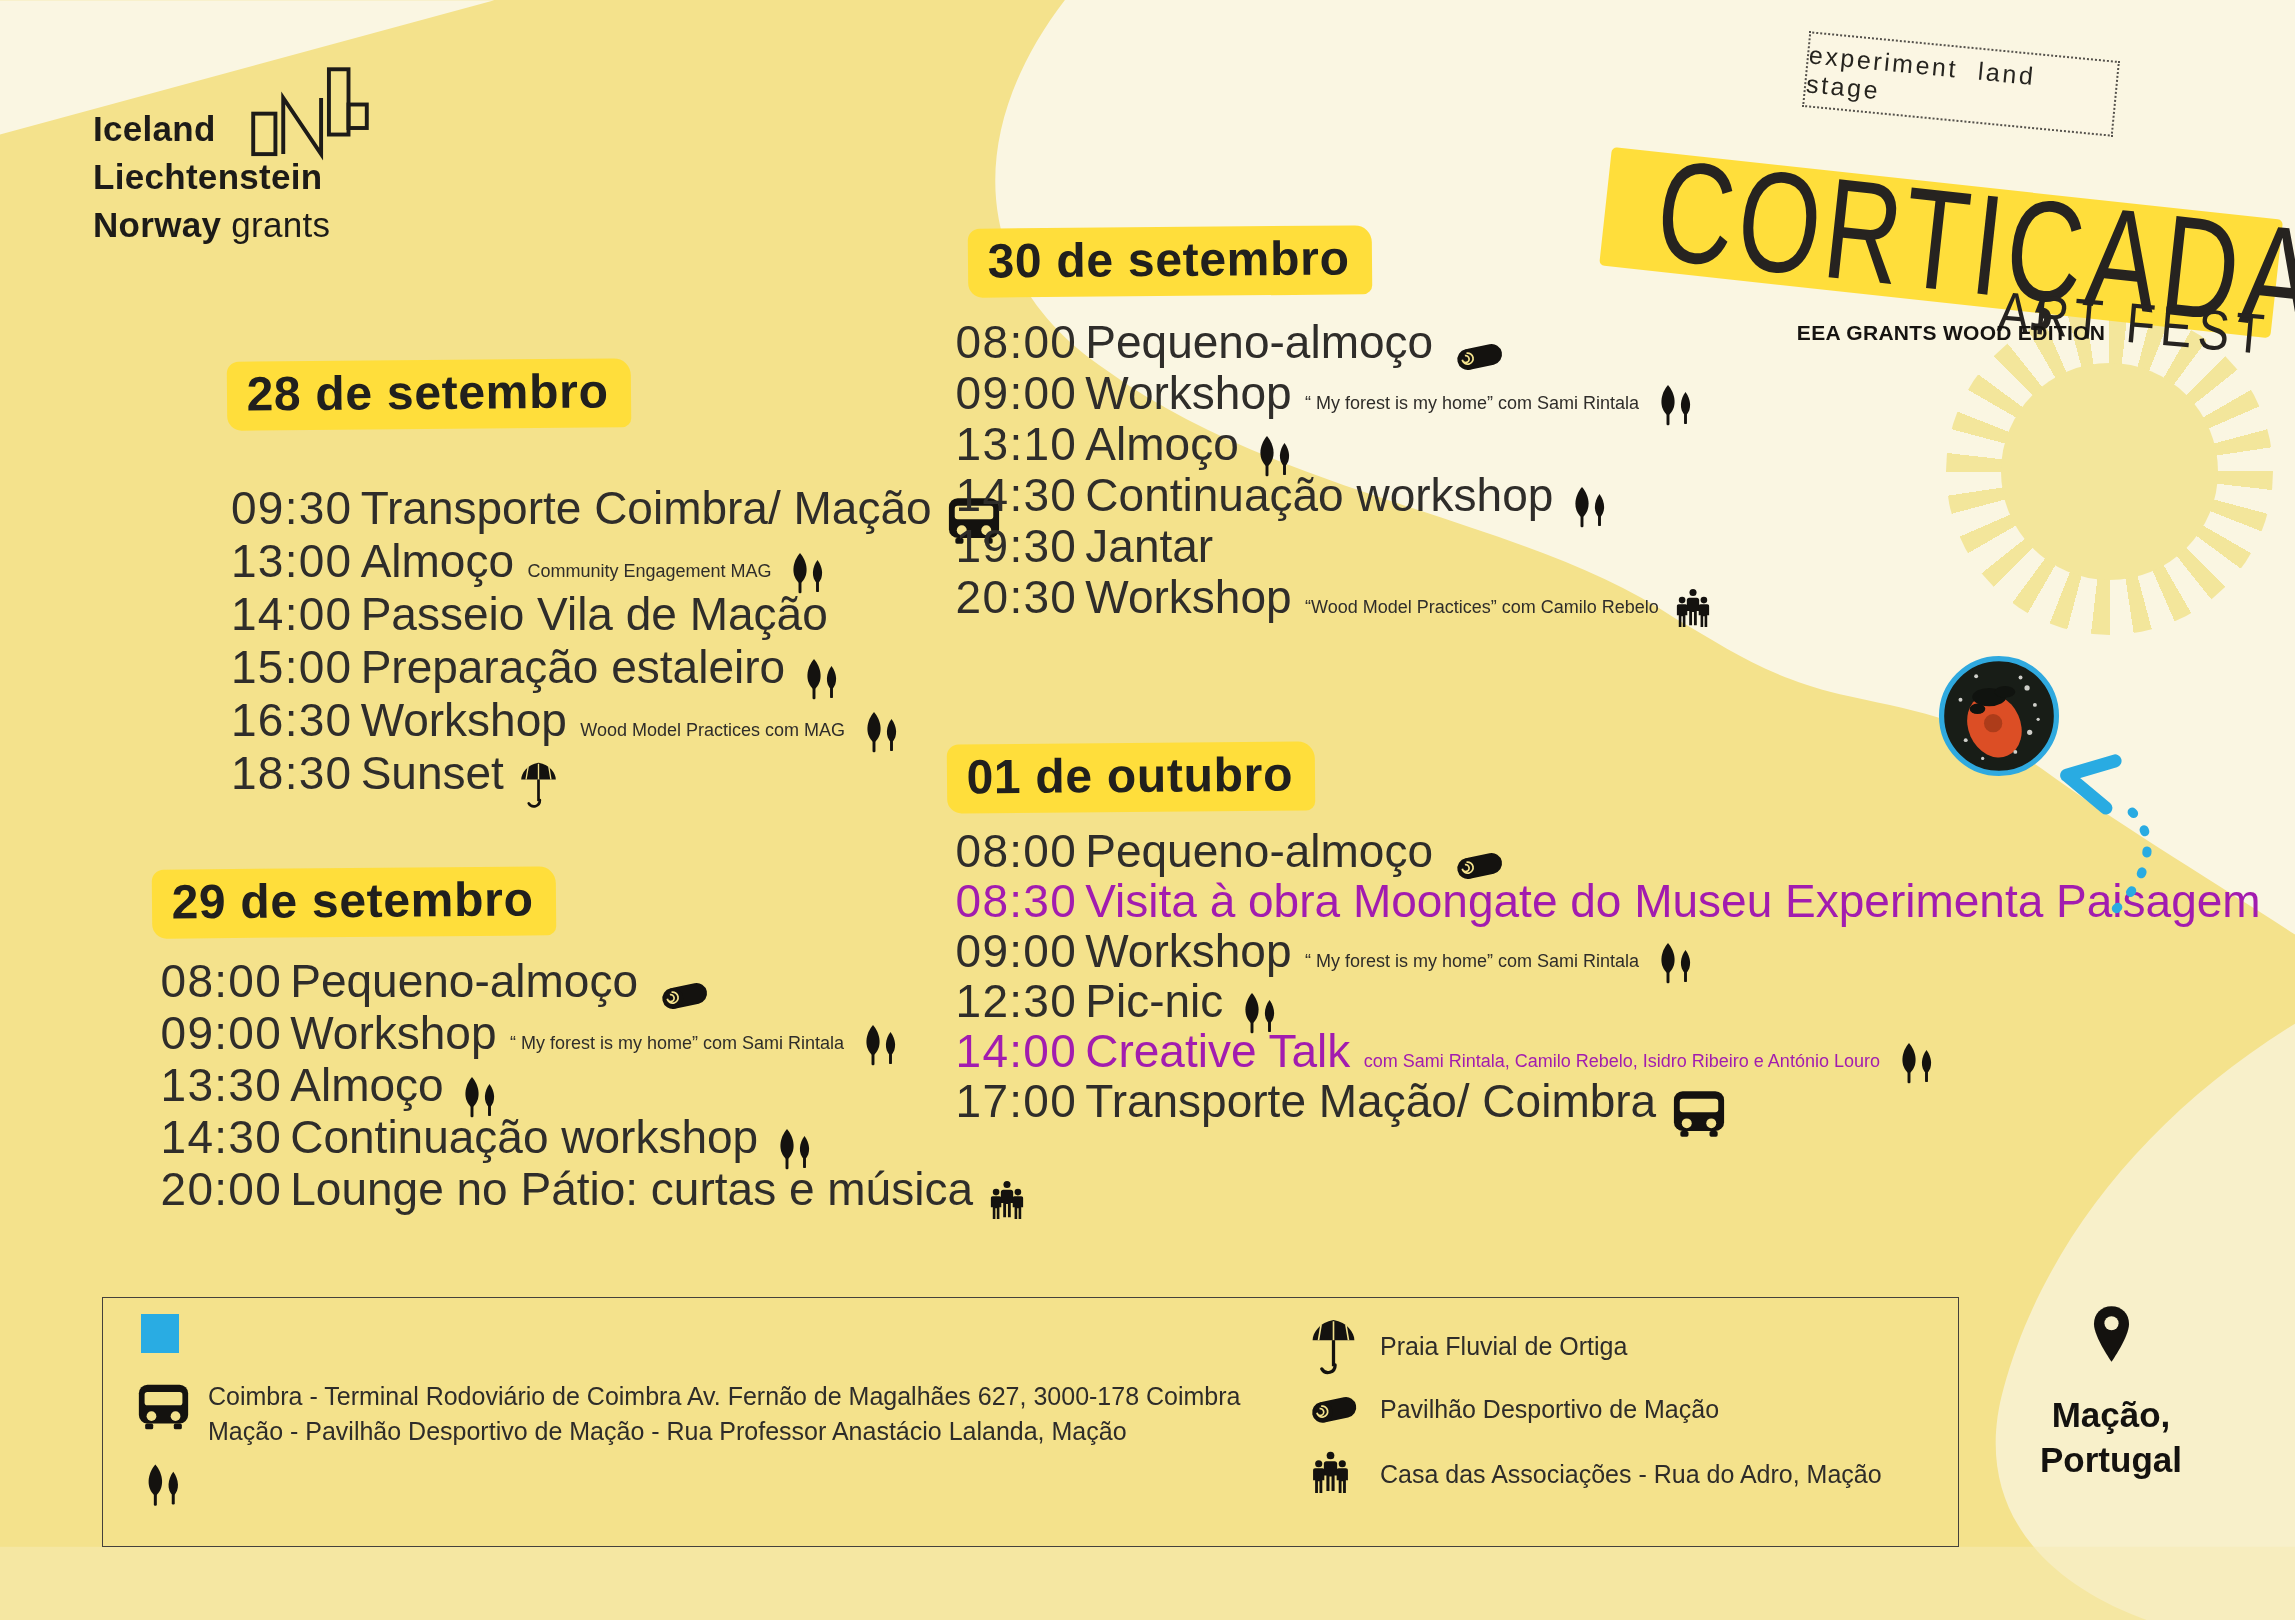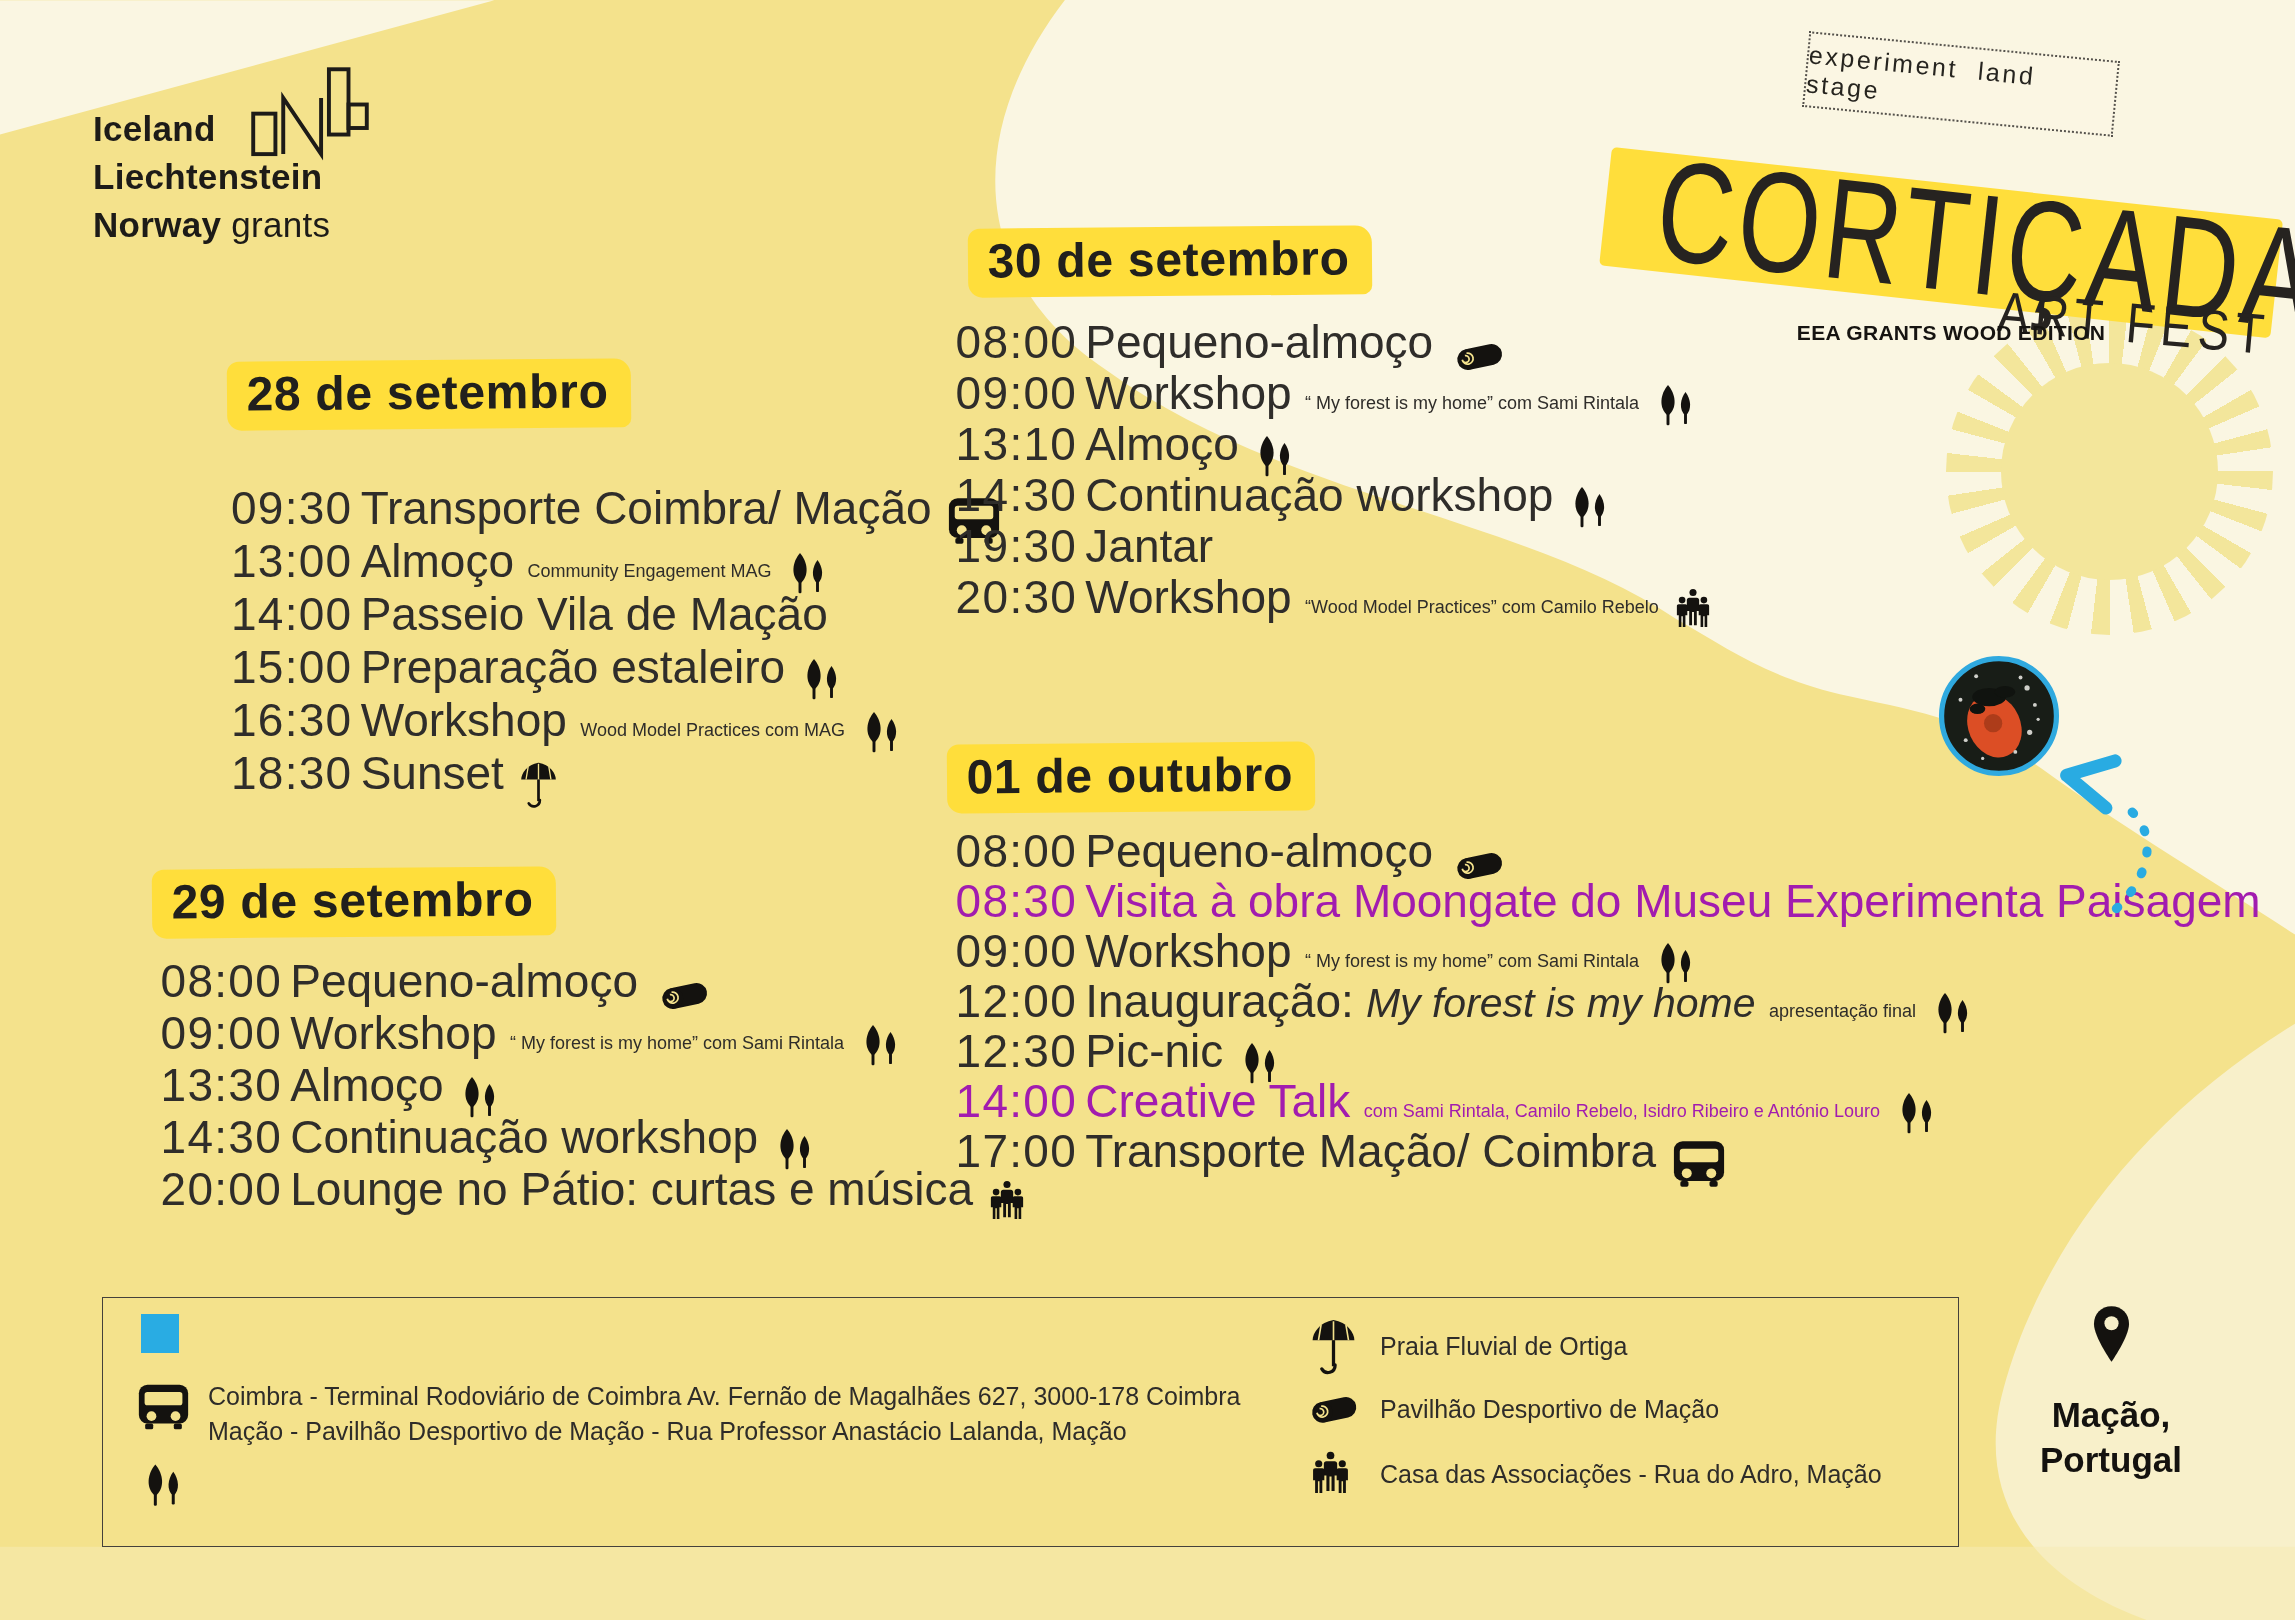--- a/index.html
+++ b/index.html
@@ -300,29 +300,20 @@
           </svg>
       </div>
       <div class="ev blue">
         <span class="tm">08:30</span>
         <span class="lb">Visita à obra Moongate do Museu Experimenta Paisagem</span>
       </div>
       <div class="ev">
         <span class="tm">09:00</span>
         <span class="lb">Workshop</span>
         <span class="nt">“ My forest is my home” com Sami Rintala</span>
-        <svg class="ic" width="42" height="46" viewBox="0 0 64 70">
-            <use href="#i-trees"></use>
-          </svg>
-      </div>
-      <div class="ev">
-        <span class="tm">12:00</span>
-        <span class="lb">Inauguração:</span>
-        <span class="it">My forest is my home</span>
-        <span class="nt">apresentação final</span>
         <svg class="ic" width="42" height="46" viewBox="0 0 64 70">
             <use href="#i-trees"></use>
           </svg>
       </div>
       <div class="ev">
         <span class="tm">12:30</span>
         <span class="lb">Pic-nic</span>
         <svg class="ic" width="42" height="46" viewBox="0 0 64 70">
             <use href="#i-trees"></use>
           </svg>

